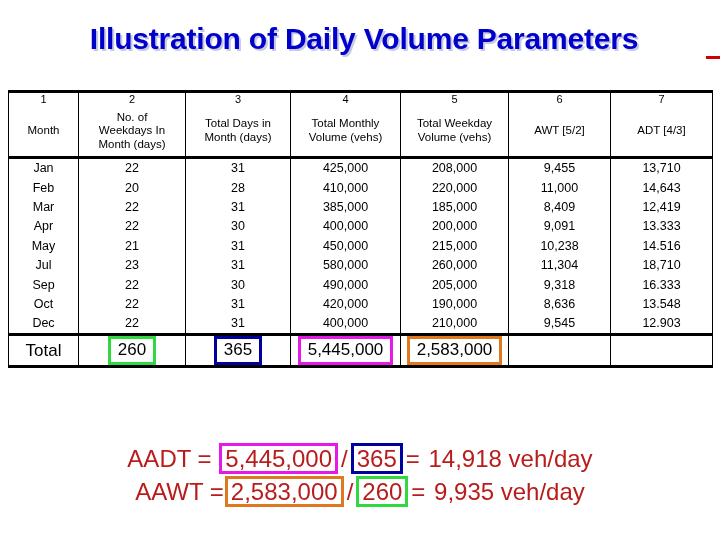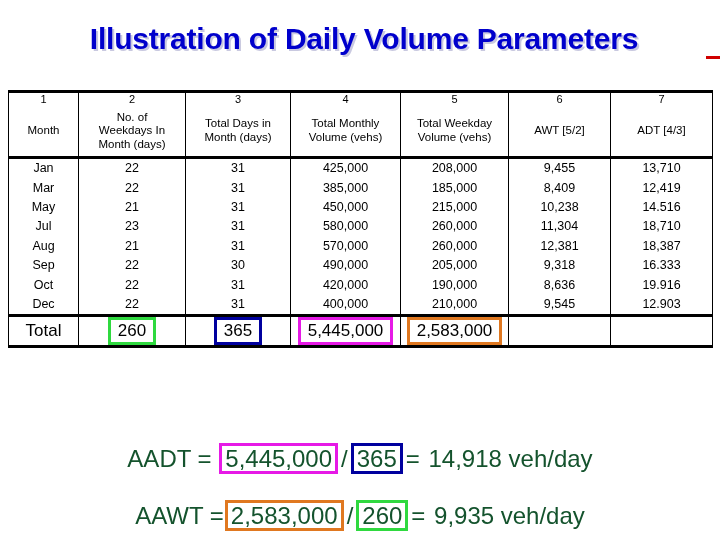--- a/index.html
+++ b/index.html
@@ -122,25 +122,25 @@
   .box-magenta{ border-color: #e619e6; }
   .box-orange { border-color: #e07820; }
 
   
   .formula {
     position: absolute;
     left: 0;
     width: 720px;
     text-align: center;
     font-size: 24px;
-    color: #14532d;
+    color: #b91c1c;
     white-space: nowrap;
   }
   #formula-aadt { top: 443px; }
-  #formula-aawt { top: 500px; }
+  #formula-aawt { top: 476px; }
   .formula .fbox {
     display: inline-block;
     border: 3px solid #000;
     padding: 0 3px;
     margin: 0 1px;
     line-height: 1.06;
   }
   .formula .fb-magenta { border-color: #e619e6; }
   .formula .fb-navy    { border-color: #00009e; }
   .formula .fb-orange  { border-color: #e07820; }
@@ -208,72 +208,81 @@
       <tr class="data-row">
         <td class="month-cell">Jan</td>
         <td>22</td>
         <td>31</td>
         <td>425,000</td>
         <td>208,000</td>
         <td>9,455</td>
         <td>13,710</td>
       </tr>
       <tr class="data-row">
+        <td class="month-cell">Feb</td>
+        <td>20</td>
+        <td>28</td>
+        <td>410,000</td>
+        <td>220,000</td>
+        <td>11,000</td>
+        <td>14,643</td>
+      </tr>
+      <tr class="data-row">
         <td class="month-cell">Mar</td>
         <td>22</td>
         <td>31</td>
         <td>385,000</td>
         <td>185,000</td>
         <td>8,409</td>
         <td>12,419</td>
       </tr>
       <tr class="data-row">
+        <td class="month-cell">Apr</td>
+        <td>22</td>
+        <td>30</td>
+        <td>400,000</td>
+        <td>200,000</td>
+        <td>9,091</td>
+        <td>13.333</td>
+      </tr>
+      <tr class="data-row">
         <td class="month-cell">May</td>
         <td>21</td>
         <td>31</td>
         <td>450,000</td>
         <td>215,000</td>
         <td>10,238</td>
         <td>14.516</td>
       </tr>
       <tr class="data-row">
         <td class="month-cell">Jul</td>
         <td>23</td>
         <td>31</td>
         <td>580,000</td>
         <td>260,000</td>
         <td>11,304</td>
         <td>18,710</td>
-      </tr>
-      <tr class="data-row">
-        <td class="month-cell">Aug</td>
-        <td>21</td>
-        <td>31</td>
-        <td>570,000</td>
-        <td>260,000</td>
-        <td>12,381</td>
-        <td>18,387</td>
       </tr>
       <tr class="data-row">
         <td class="month-cell">Sep</td>
         <td>22</td>
         <td>30</td>
         <td>490,000</td>
         <td>205,000</td>
         <td>9,318</td>
         <td>16.333</td>
       </tr>
       <tr class="data-row">
         <td class="month-cell">Oct</td>
         <td>22</td>
         <td>31</td>
         <td>420,000</td>
         <td>190,000</td>
         <td>8,636</td>
-        <td>19.916</td>
+        <td>13.548</td>
       </tr>
       <tr class="data-row">
         <td class="month-cell">Dec</td>
         <td>22</td>
         <td>31</td>
         <td>400,000</td>
         <td>210,000</td>
         <td>9,545</td>
         <td>12.903</td>
       </tr>

